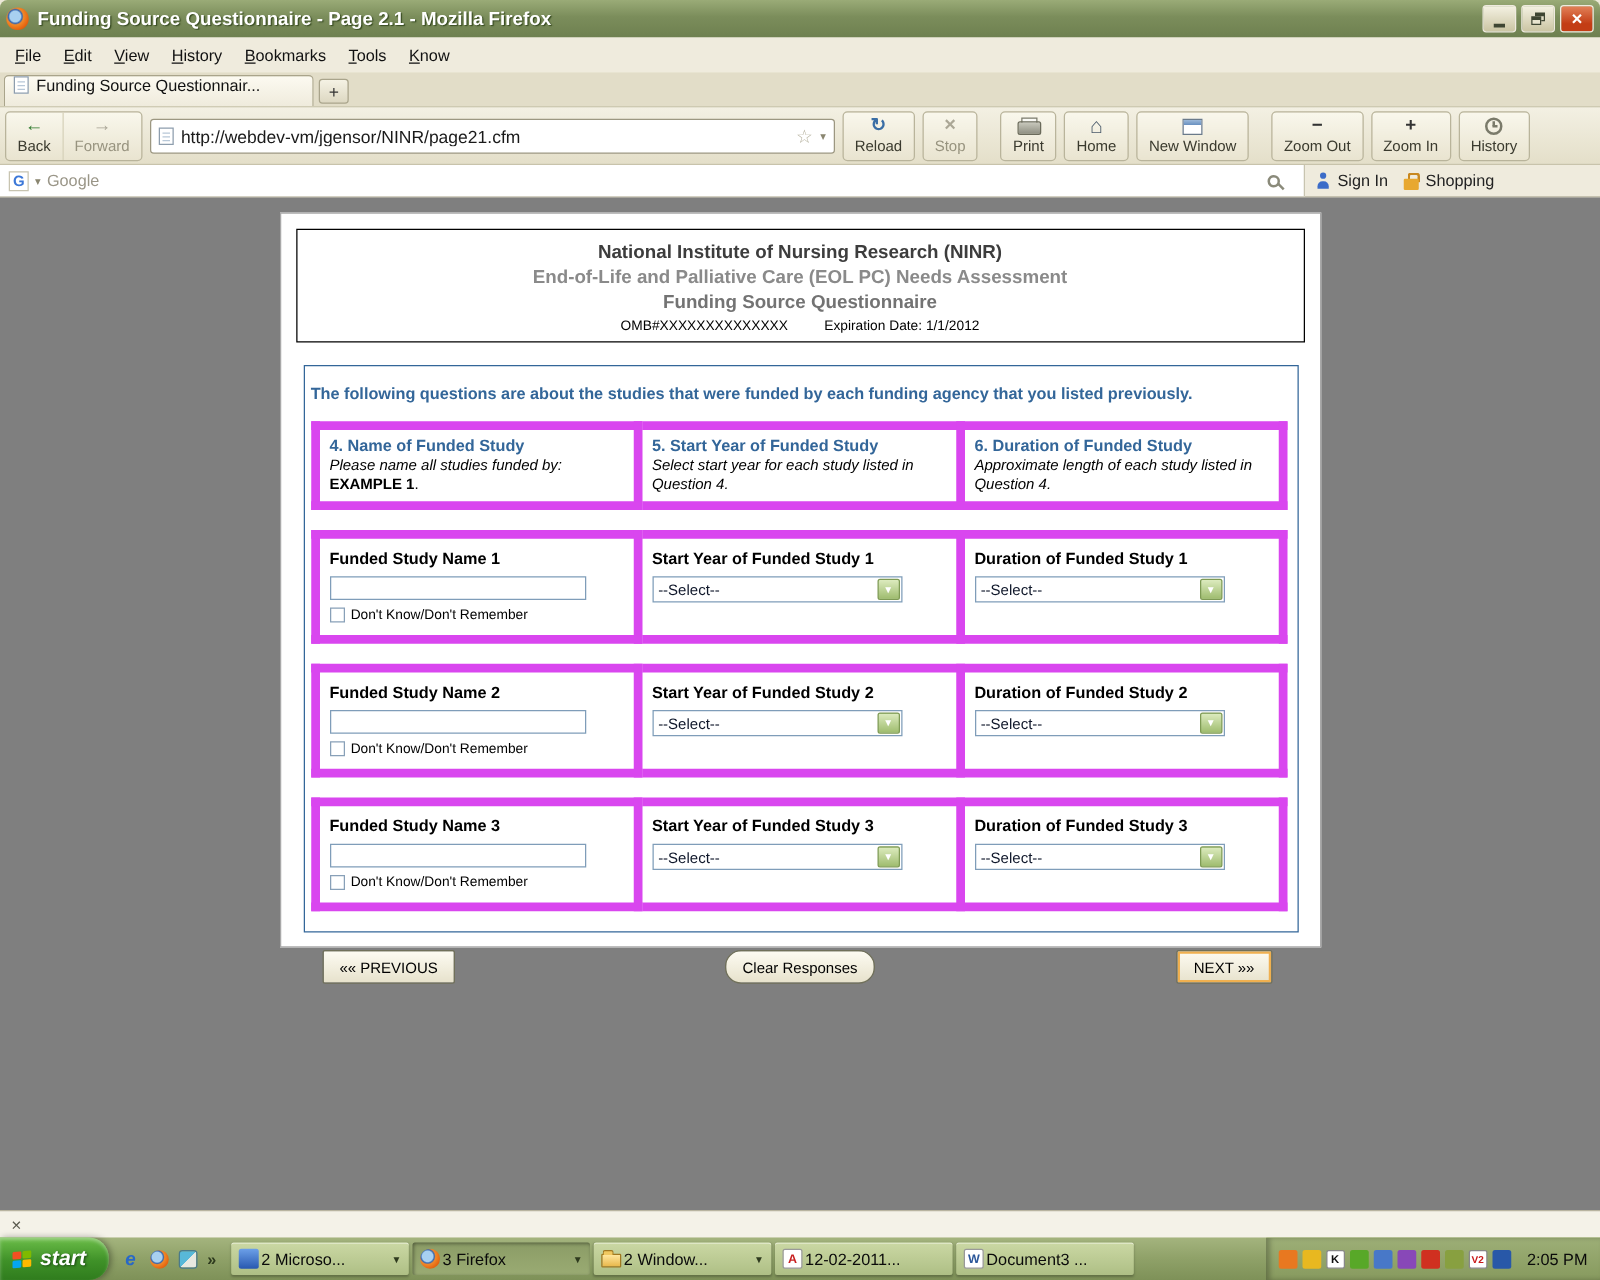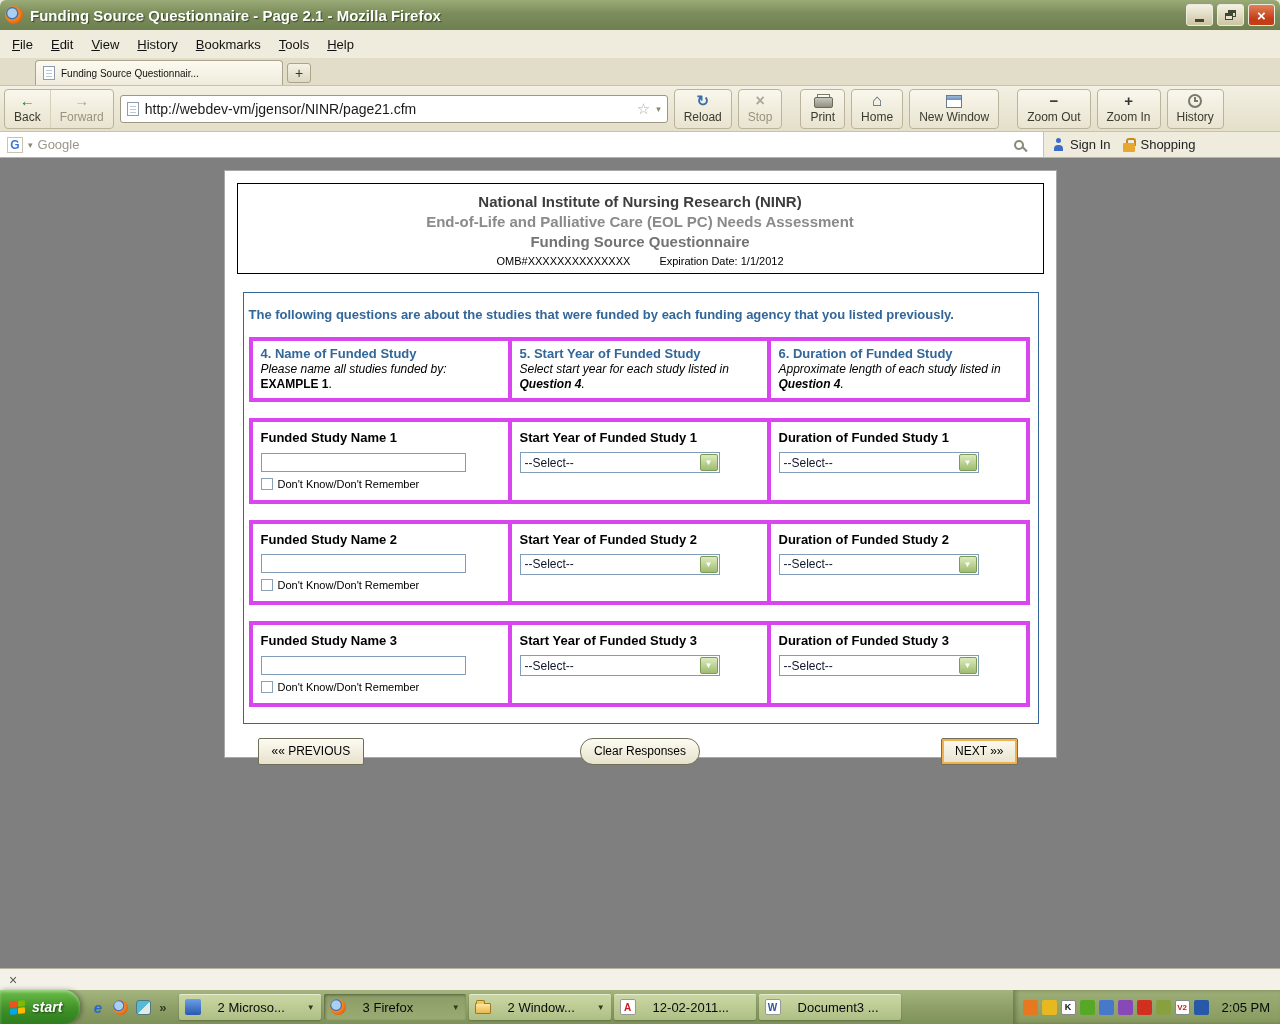--- a/index.html
+++ b/index.html
@@ -20,21 +20,21 @@
   .glyph-restore i.b1 { top:0; right:0; width:8px; height:7px; }
   .glyph-restore i.b2 { bottom:0; left:0; width:8px; height:7px; background:#E8E4CF; }
 
   
   .menubar { height:28px; background:#EFEBDD; display:flex; align-items:center; gap:2px; padding:0 4px; font-size:13px; color:#111; }
   .menu-item { padding:4px 8px; display:inline-block; }
   .menu-item::first-letter { text-decoration:underline; }
 
   
   .tabbar { height:28px; background:#E2DDC8; display:flex; align-items:flex-end; padding:3px 3px 0; gap:4px; border-bottom:1px solid #C8C3AB; }
-  .tab { width:248px; height:25px; background:linear-gradient(#FCFAF1,#EFEBDC); border:1px solid #A9A48B; border-bottom:none; border-radius:4px 4px 0 0; display:flex; align-items:center; gap:6px; padding:0 7px; font-size:10px; color:#111;margin-left:32px; }
+  .tab { width:248px; height:25px; background:linear-gradient(#FCFAF1,#EFEBDC); border:1px solid #A9A48B; border-bottom:none; border-radius:4px 4px 0 0; display:flex; align-items:flex-start; gap:6px; padding:0 7px; font-size:13px; color:#111; }
   .tab-plus { width:24px; height:20px; margin-bottom:2px; background:linear-gradient(#F5F2E4,#DDD8C2); border:1px solid #A9A48B; border-radius:3px; display:flex; align-items:center; justify-content:center; font-size:14px; color:#333; }
 
   
   .navbar { height:46px; background:linear-gradient(#F3F0E3,#E4DFC9); display:flex; align-items:center; padding:0 4px; gap:6px; border-bottom:1px solid #C8C3AB; }
   .nav-group { display:flex; border:1px solid #B9B49B; border-radius:4px; background:linear-gradient(#F9F7EC,#E9E4D0); height:40px; }
   .nav-group .nav-btn + .nav-btn { border-left:1px solid #D6D1B9; }
   .nav-btn { display:flex; flex-direction:column; align-items:center; justify-content:center; gap:1px; padding:2px 9px; font-size:12px; color:#3A3A2E; cursor:default; }
   .nav-btn.boxed { border:1px solid #B9B49B; border-radius:4px; background:linear-gradient(#F9F7EC,#E9E4D0); height:40px; }
   .nbi { height:16px; display:flex; align-items:center; justify-content:center; font-size:15px; line-height:16px; }
   .i-back { color:#2E7A2E; font-weight:bold; }
@@ -88,27 +88,27 @@
   .hdr-line1 { font-size:15px; font-weight:bold; color:#3D3D3D; line-height:20px; }
   .hdr-line2 { font-size:15px; font-weight:bold; color:#8A8A8A; line-height:20px; }
   .hdr-line3 { font-size:15px; font-weight:bold; color:#737373; line-height:20px; }
   .hdr-line4 { font-size:11px; color:#000; margin-top:3px; }
   .hdr-line4 .omb { margin-right:26px; }
 
   .blue-box { margin:18px 17px 0 18px; border:1px solid #336699; padding:13px 8px 16px 5px; }
   .intro { color:#336699; font-weight:bold; font-size:13px; line-height:1.45; margin-bottom:12px; padding-right:14px; }
 
   table.qhead, table.qrow { width:100%; border-collapse:collapse; table-layout:fixed; }
-  table.qhead td, table.qrow td { border:4px solid #d946ef; vertical-align:top; padding:5px 8px; }
+  table.qhead td, table.qrow td { border:7px solid #d946ef; vertical-align:top; padding:5px 8px; }
   table.qrow { margin-top:16px; }
   table.qrow td { padding:8px 8px 10px; }
   .col-title { color:#336699; font-weight:bold; font-size:13px; }
   .col-desc { font-size:12px; font-style:italic; margin-top:1px; line-height:1.3; color:#000; }
   .bold-plain { font-style:normal; font-weight:bold; }
-  .bold-ital { font-weight:bold; }
+  .bold-ital { font-weight:normal; }
 
   .fld-label { font-size:13px; font-weight:bold; margin-bottom:7px; color:#000; }
   .txt-input { width:205px; height:19px; border:1px solid #7F9DB9; font-size:12px; padding:0 3px; font-family:"Liberation Sans",sans-serif; }
   .chk-row { display:flex; align-items:center; gap:5px; margin-top:6px; font-size:11px; color:#000; }
   .chk { width:12px; height:12px; background:#fff; border:1px solid #88A0B8; flex:0 0 12px; }
   .sel { width:200px; height:21px; border:1px solid #7F9DB9; background:#fff; display:flex; align-items:center; }
   .sel-val { flex:1; font-size:12px; padding-left:4px; color:#0f172a; }
   .sel-btn { width:18px; height:17px; margin-right:1px; background:linear-gradient(#DCEBBE,#9FBC6F); border:1px solid #7E9A54; border-radius:2px; color:#fff; font-size:8px; display:flex; align-items:center; justify-content:center; }
 
   .btn-row { position:relative; height:30px; margin-top:14px; }
@@ -117,35 +117,35 @@
   .btn-clear { left:50%; transform:translateX(-50%);border-radius:13px; }
   .btn-next { right:38px; box-shadow:inset 0 0 0 2px #F0B050; }
 
   
   .statusbar { height:22px; background:#F4F2E8; border-top:1px solid #B8B4A0; display:flex; align-items:center; padding:0 9px; }
   .status-close { color:#5A5A4E; font-size:14px; line-height:14px; }
 
   
   .taskbar { height:34px; background:linear-gradient(#A4B47E,#8FA168 50%,#7E9158); display:flex; align-items:center; }
   .start-btn { height:34px; padding:0 18px 0 10px; border-radius:0 16px 16px 0; background:linear-gradient(#6CBE49,#3F9128 55%,#2F7C1D);
-    display:flex; align-items:center; gap:7px; color:#fff; font-size:14px; font-weight:bold; font-style:italic;
+    display:flex; align-items:center; gap:7px; color:#fff; font-size:17px; font-weight:bold; font-style:italic;
     text-shadow:1px 1px 2px #1C4A12; box-shadow:2px 0 5px rgba(0,0,0,.35), inset 0 2px 3px rgba(255,255,255,.35); cursor:default; }
   .winflag { display:grid; grid-template-columns:7px 7px; grid-auto-rows:6px; gap:1px; transform:skewY(-6deg); }
   .winflag i { border-radius:1px; }
   .winflag .f1{background:#F25022}.winflag .f2{background:#7FBA00}.winflag .f3{background:#05A6F0}.winflag .f4{background:#FFB900}
   .quicklaunch { display:flex; align-items:center; gap:8px; padding:0 10px; }
   .ql-icon { width:15px; height:15px; border-radius:3px; display:flex; align-items:center; justify-content:center; }
   .ql-e { color:#2868C8; font-weight:bold; font-style:italic; font-size:15px; }
   .ql-ff { border-radius:50%; background:radial-gradient(circle at 38% 38%, #A8D0F0 0 30%, #3868B0 38%, #F08828 46%, #E05808 80%); }
   .ql-desk { background:linear-gradient(135deg,#58B8D8 50%,#E8E8E0 50%); border:1px solid #4A7A8A; }
   .ql-chevron { color:#2E3A1E; font-weight:bold; font-size:13px; }
   .tasks { display:flex; gap:3px; margin-left:2px; }
   .task-btn { width:142px; height:26px; border-radius:2px; background:linear-gradient(#CBD8A4,#AEBF85);
     box-shadow:inset 0 1px 0 rgba(255,255,255,.5), 0 1px 2px rgba(0,0,0,.25);
-    display:flex; align-items:center; gap:17px; padding:0 6px; font-size:13px; color:#0A0A0A; cursor:default; }
+    display:flex; align-items:center; gap:2px; padding:0 6px; font-size:13px; color:#0A0A0A; cursor:default; }
   .task-btn.active { background:linear-gradient(#8B9C66,#9AAB73); box-shadow:inset 1px 1px 3px rgba(0,0,0,.4); }
   .task-label { flex:1; white-space:nowrap; overflow:hidden; }
   .task-caret { font-size:8px; color:#2E3A1E; }
   .ti { width:16px; height:16px; border-radius:2px; flex:0 0 16px; display:flex; align-items:center; justify-content:center; font-size:10px; font-weight:bold; }
   .ti-ms { background:linear-gradient(#6CA0E8,#2858B0); color:#fff; font-size:9px; }
   .ti-ff { border-radius:50%; background:radial-gradient(circle at 38% 38%, #A8D0F0 0 30%, #3868B0 38%, #F08828 46%, #E05808 80%); }
   .folder-icon { width:16px; height:11px; background:linear-gradient(#FFE69C,#E8B84C); border:1px solid #A07820; border-radius:1px; position:relative; flex:0 0 16px; margin-top:2px; }
   .folder-icon::before { content:""; position:absolute; top:-4px; left:0; width:7px; height:3px; background:#F0C860; border:1px solid #A07820; border-bottom:none; border-radius:2px 2px 0 0; }
   .ti-pdf { background:#fff; border:1px solid #999; color:#C82020; }
   .ti-word { background:#fff; border:1px solid #999; color:#2B579A; }
@@ -178,21 +178,21 @@
   </span>
 </div>
 
 <div class="menubar">
   <span class="menu-item">File</span>
   <span class="menu-item">Edit</span>
   <span class="menu-item">View</span>
   <span class="menu-item">History</span>
   <span class="menu-item">Bookmarks</span>
   <span class="menu-item">Tools</span>
-  <span class="menu-item">Help</span>
+  <span class="menu-item">Know</span>
 </div>
 
 <div class="tabbar">
   <div class="tab">
     <span class="doc-icon"></span>
     <span>Funding Source Questionnair...</span>
   </div>
   <div class="tab-plus">
       <span>+</span>
     </div>

